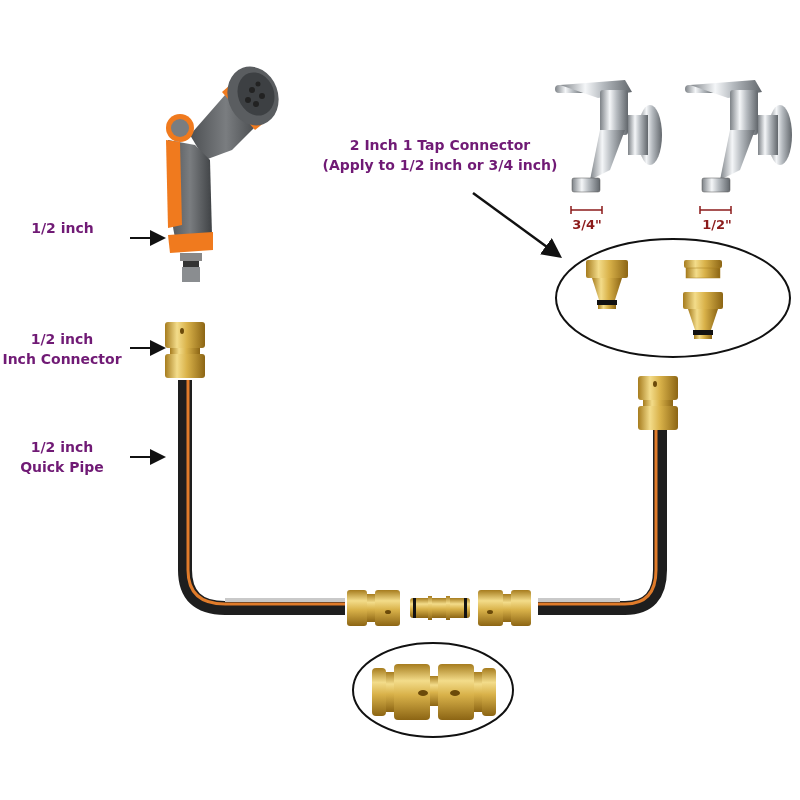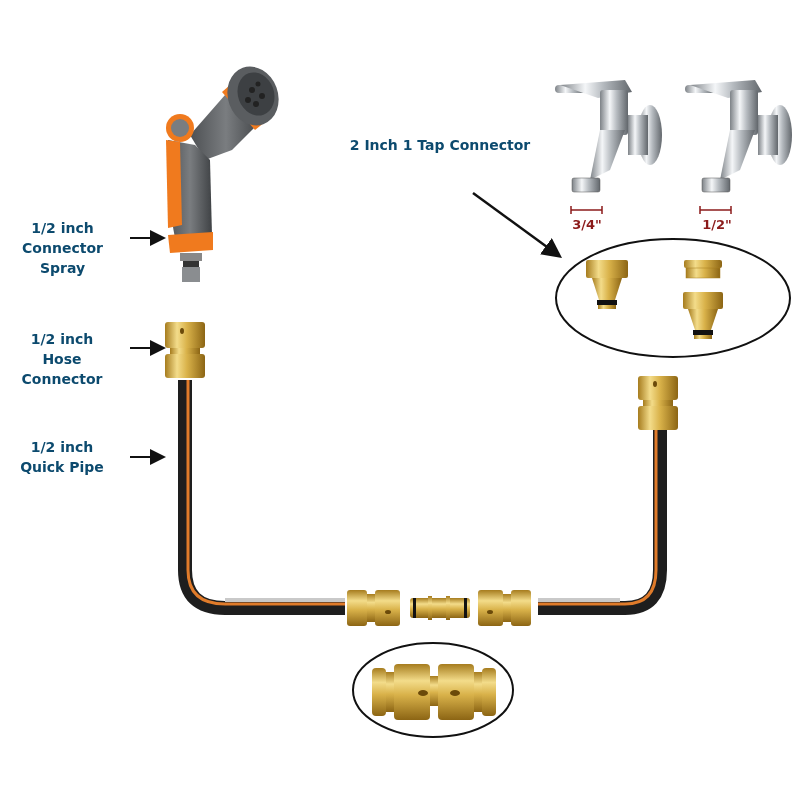--- a/index.html
+++ b/index.html
@@ -1,38 +1,38 @@
 <!DOCTYPE html>
 <html><head>
 <meta charset="utf-8">
 <style>
   html, body { margin: 0; padding: 0; background: #ffffff; }
   body { width: 800px; height: 800px; position: relative; overflow: hidden; font-family: "DejaVu Sans", sans-serif; }
-  .label { position: absolute; text-align: center; color: #0c4a6e; font-weight: bold; font-size: 14px; line-height: 20px; }
+  .label { position: absolute; text-align: center; color: #701a75; font-weight: bold; font-size: 14px; line-height: 20px; }
   .label span { display: block; }
   .size-label { position: absolute; color: #8b1a1a; font-weight: bold; font-size: 13px; text-align: center; }
   svg { position: absolute; left: 0; top: 0; }
 </style>
 </head>
 <body>
 
 <div class="label" style="left:0px; top:218px; width:125px;">
   <span>1/2 inch</span>
-  <span>Connector Spray</span>
 </div>
 <div class="label" style="left:0px; top:329px; width:124px;">
   <span>1/2 inch</span>
-  <span>Hose Connector</span>
+  <span>Inch Connector</span>
 </div>
 <div class="label" style="left:0px; top:437px; width:124px;">
   <span>1/2 inch</span>
   <span>Quick Pipe</span>
 </div>
 <div class="label" style="left:320px; top:135px; width:240px;">
   <span>2 Inch 1 Tap Connector</span>
+  <span>(Apply to 1/2 inch or 3/4 inch)</span>
 </div>
 
 <div class="size-label" style="left:565px; top:217px; width:44px;">3/4"</div>
 <div class="size-label" style="left:695px; top:217px; width:44px;">1/2"</div>
 
 <svg width="800" height="800" viewBox="0 0 800 800">
   <defs>
     <marker id="arrowhead" markerWidth="8" markerHeight="8" refX="6" refY="4" orient="auto">
       <path d="M0,0 L8,4 L0,8 Z" fill="#111"></path>
     </marker>

